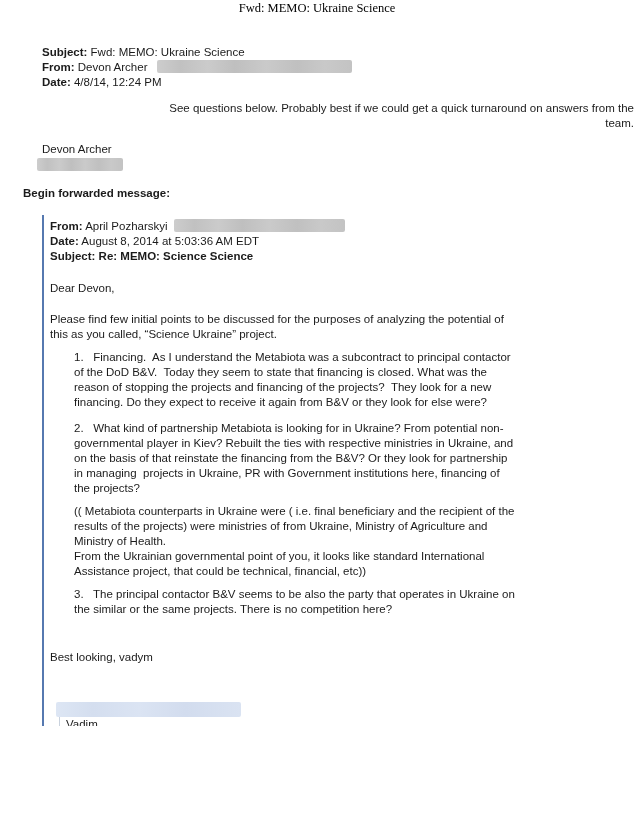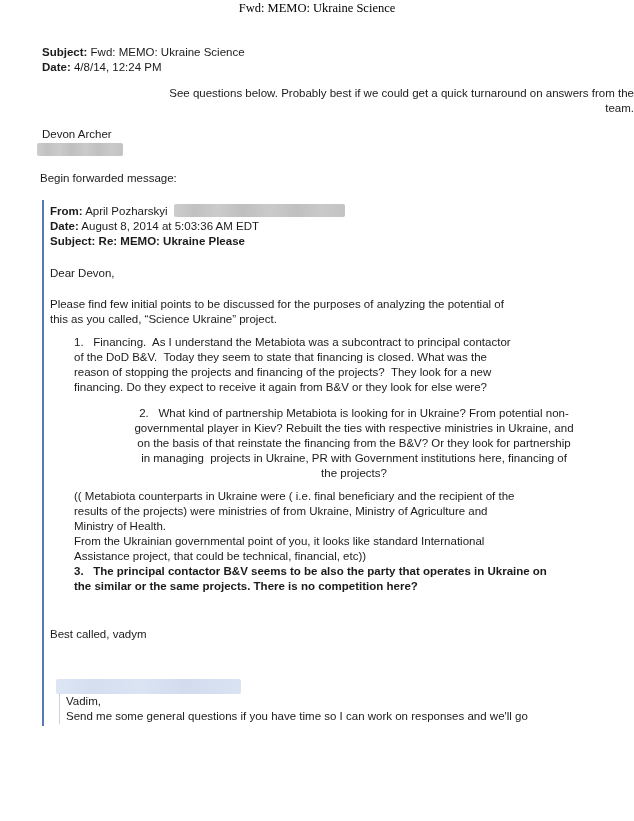--- a/index.html
+++ b/index.html
@@ -19,34 +19,34 @@
     font-size:12.5px;line-height:13px;
     color:#000;
   }
   .headers{margin:30px 0 0 42px;}
   .hrow{height:15px;white-space:pre;}
   .hlabel{font-weight:bold;}
   .para{margin:0;white-space:pre;}
   .intro{margin:11px 0 0 42px;text-align:right;}
   .sig-name{margin:11px 0 0 42px;height:15px;}
   .sig-bar-row{margin:1px 0 0 37px;height:13px;}
-  .begin{margin:15px 0 0 40px;height:15px;}
+  .begin{margin:15px 0 0 23px;height:15px;font-weight:bold;}
   .quote{
     margin:14px 0 0 42px;
     border-left:2px solid #5679b0;
     padding:4px 0 2px 6px;
   }
   .quote .headers{margin:0;}
   .salutation{margin:17px 0 0 0;}
   .fwd-intro{margin:16px 0 0 0;}
   .item{margin-left:24px;}
   .item-1{margin-top:8px;}
-  .item-2{margin-top:11px;text-align:center;}
+  .item-2{margin-top:11px;}
   .parenthetical{margin-top:8px;}
-  .item-3{margin-top:0;font-weight:bold;}
+  .item-3{margin-top:8px;}
   .closing{margin-top:33px;height:15px;}
   .reply-head{margin-top:37px;height:15px;white-space:pre;}
   .inner-quote{
     margin-left:9px;
     border-left:1px solid #c9d2de;
     padding-left:6px;
   }
   .bar{
     display:inline-block;
     height:13px;
@@ -77,37 +77,38 @@
 </style>
 </head>
 <body>
 
 <div class="page">
 
   <div class="doc-title">Fwd: MEMO: Ukraine Science</div>
 
   <div class="headers">
     <div class="hrow"><span class="hlabel">Subject:</span><span> </span><span>Fwd: MEMO: Ukraine Science</span></div>
+    <div class="hrow"><span class="hlabel">From:</span><span> </span><span>Devon Archer</span><span class="bar w-from"></span></div>
     <div class="hrow"><span class="hlabel">Date:</span><span> </span><span>4/8/14, 12:24 PM</span></div>
   </div>
 
   <p class="para intro">See questions below. Probably best if we could get a quick turnaround on answers from the
 team.</p>
 
   <div class="sig-name">Devon Archer</div>
   <div class="sig-bar-row"><span class="bar w-sig"></span></div>
 
   <p class="para begin">Begin forwarded message:</p>
 
   <div class="quote">
 
     <div class="headers">
       <div class="hrow"><span class="hlabel">From:</span><span> </span><span>April Pozharskyi</span><span class="bar w-fwdfrom"></span></div>
       <div class="hrow"><span class="hlabel">Date:</span><span> </span><span>August 8, 2014 at 5:03:36 AM EDT</span></div>
-      <div class="hrow"><span class="hlabel">Subject:</span><span> </span><span class="hlabel">Re: MEMO: Ukraine Please</span></div>
+      <div class="hrow"><span class="hlabel">Subject:</span><span> </span><span class="hlabel">Re: MEMO: Science Science</span></div>
     </div>
 
     <p class="para salutation">Dear Devon,</p>
 
     <p class="para fwd-intro">Please find few initial points to be discussed for the purposes of analyzing the potential of
 this as you called, “Science Ukraine” project.</p>
 
     <p class="para item item-1">1.   Financing.  As I understand the Metabiota was a subcontract to principal contactor
 of the DoD B&amp;V.  Today they seem to state that financing is closed. What was the
 reason of stopping the projects and financing of the projects?  They look for a new
@@ -121,21 +122,21 @@
 
     <p class="para item parenthetical">(( Metabiota counterparts in Ukraine were ( i.e. final beneficiary and the recipient of the
 results of the projects) were ministries of from Ukraine, Ministry of Agriculture and
 Ministry of Health.
 From the Ukrainian governmental point of you, it looks like standard International
 Assistance project, that could be technical, financial, etc))</p>
 
     <p class="para item item-3">3.   The principal contactor B&amp;V seems to be also the party that operates in Ukraine on
 the similar or the same projects. There is no competition here?</p>
 
-    <p class="para closing">Best called, vadym</p>
+    <p class="para closing">Best looking, vadym</p>
 
     <div class="reply-head"><span class="bar bar-blue w-reply"></span></div>
 
     <div class="inner-quote">
       <p class="para">Vadim,
 Send me some general questions if you have time so I can work on responses and we'll go</p>
     </div>
 
   </div>
 

